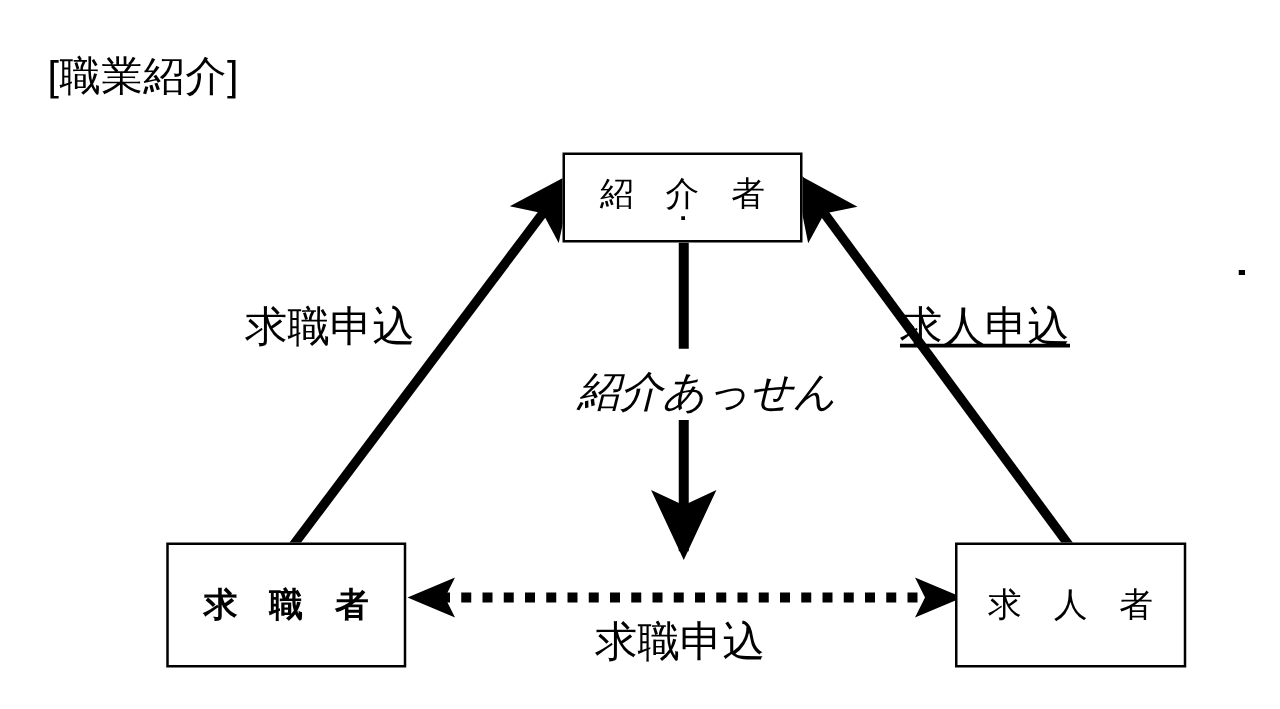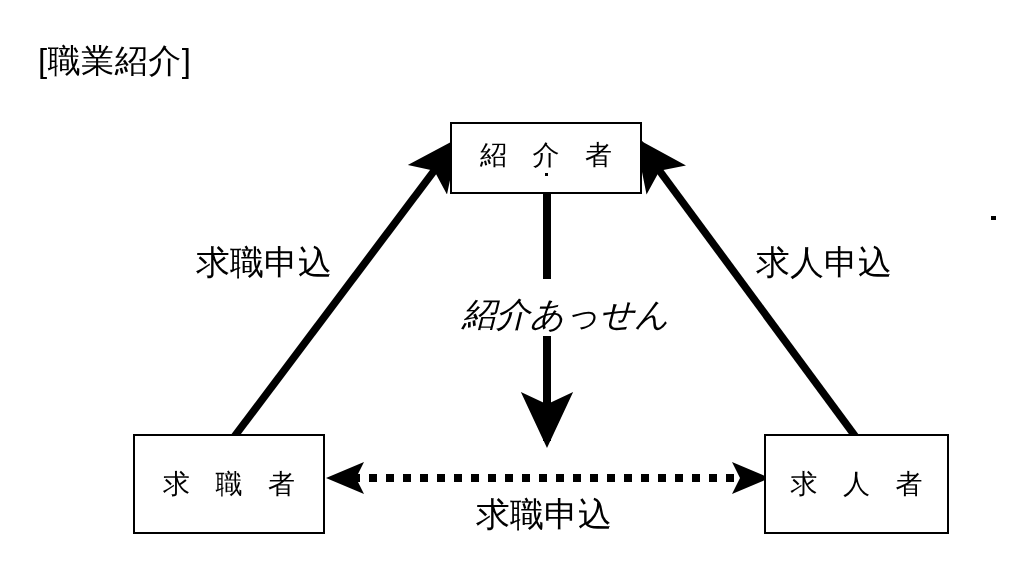--- a/index.html
+++ b/index.html
@@ -69,40 +69,42 @@
     height: 72px;
     align-items: flex-start;
     padding-top: 13px;
     margin-top: 30px;
   }
   #node-jobseeker {
     left: 133px;
     top: 434px;
     width: 192px;
     height: 100px;
+    font-weight: bold;
   }
   #node-employer {
     left: 764px;
     top: 434px;
     width: 185px;
     height: 100px;
   }
   
   .edge-label {
     font-size: 34px;
     color: #000000;
     letter-spacing: 0px;
   }
   #label-job-application {
     left: 196px;
     top: 245px;
   }
   #label-job-offer {
-    left: 756px;
+    left: 720px;
     top: 245px;
+    text-decoration: underline;
   }
   #label-placement {
     left: 462px;
     top: 297px;
     font-style: italic;
   }
   #label-employment-contract {
     left: 476px;
     top: 497px;
   }

